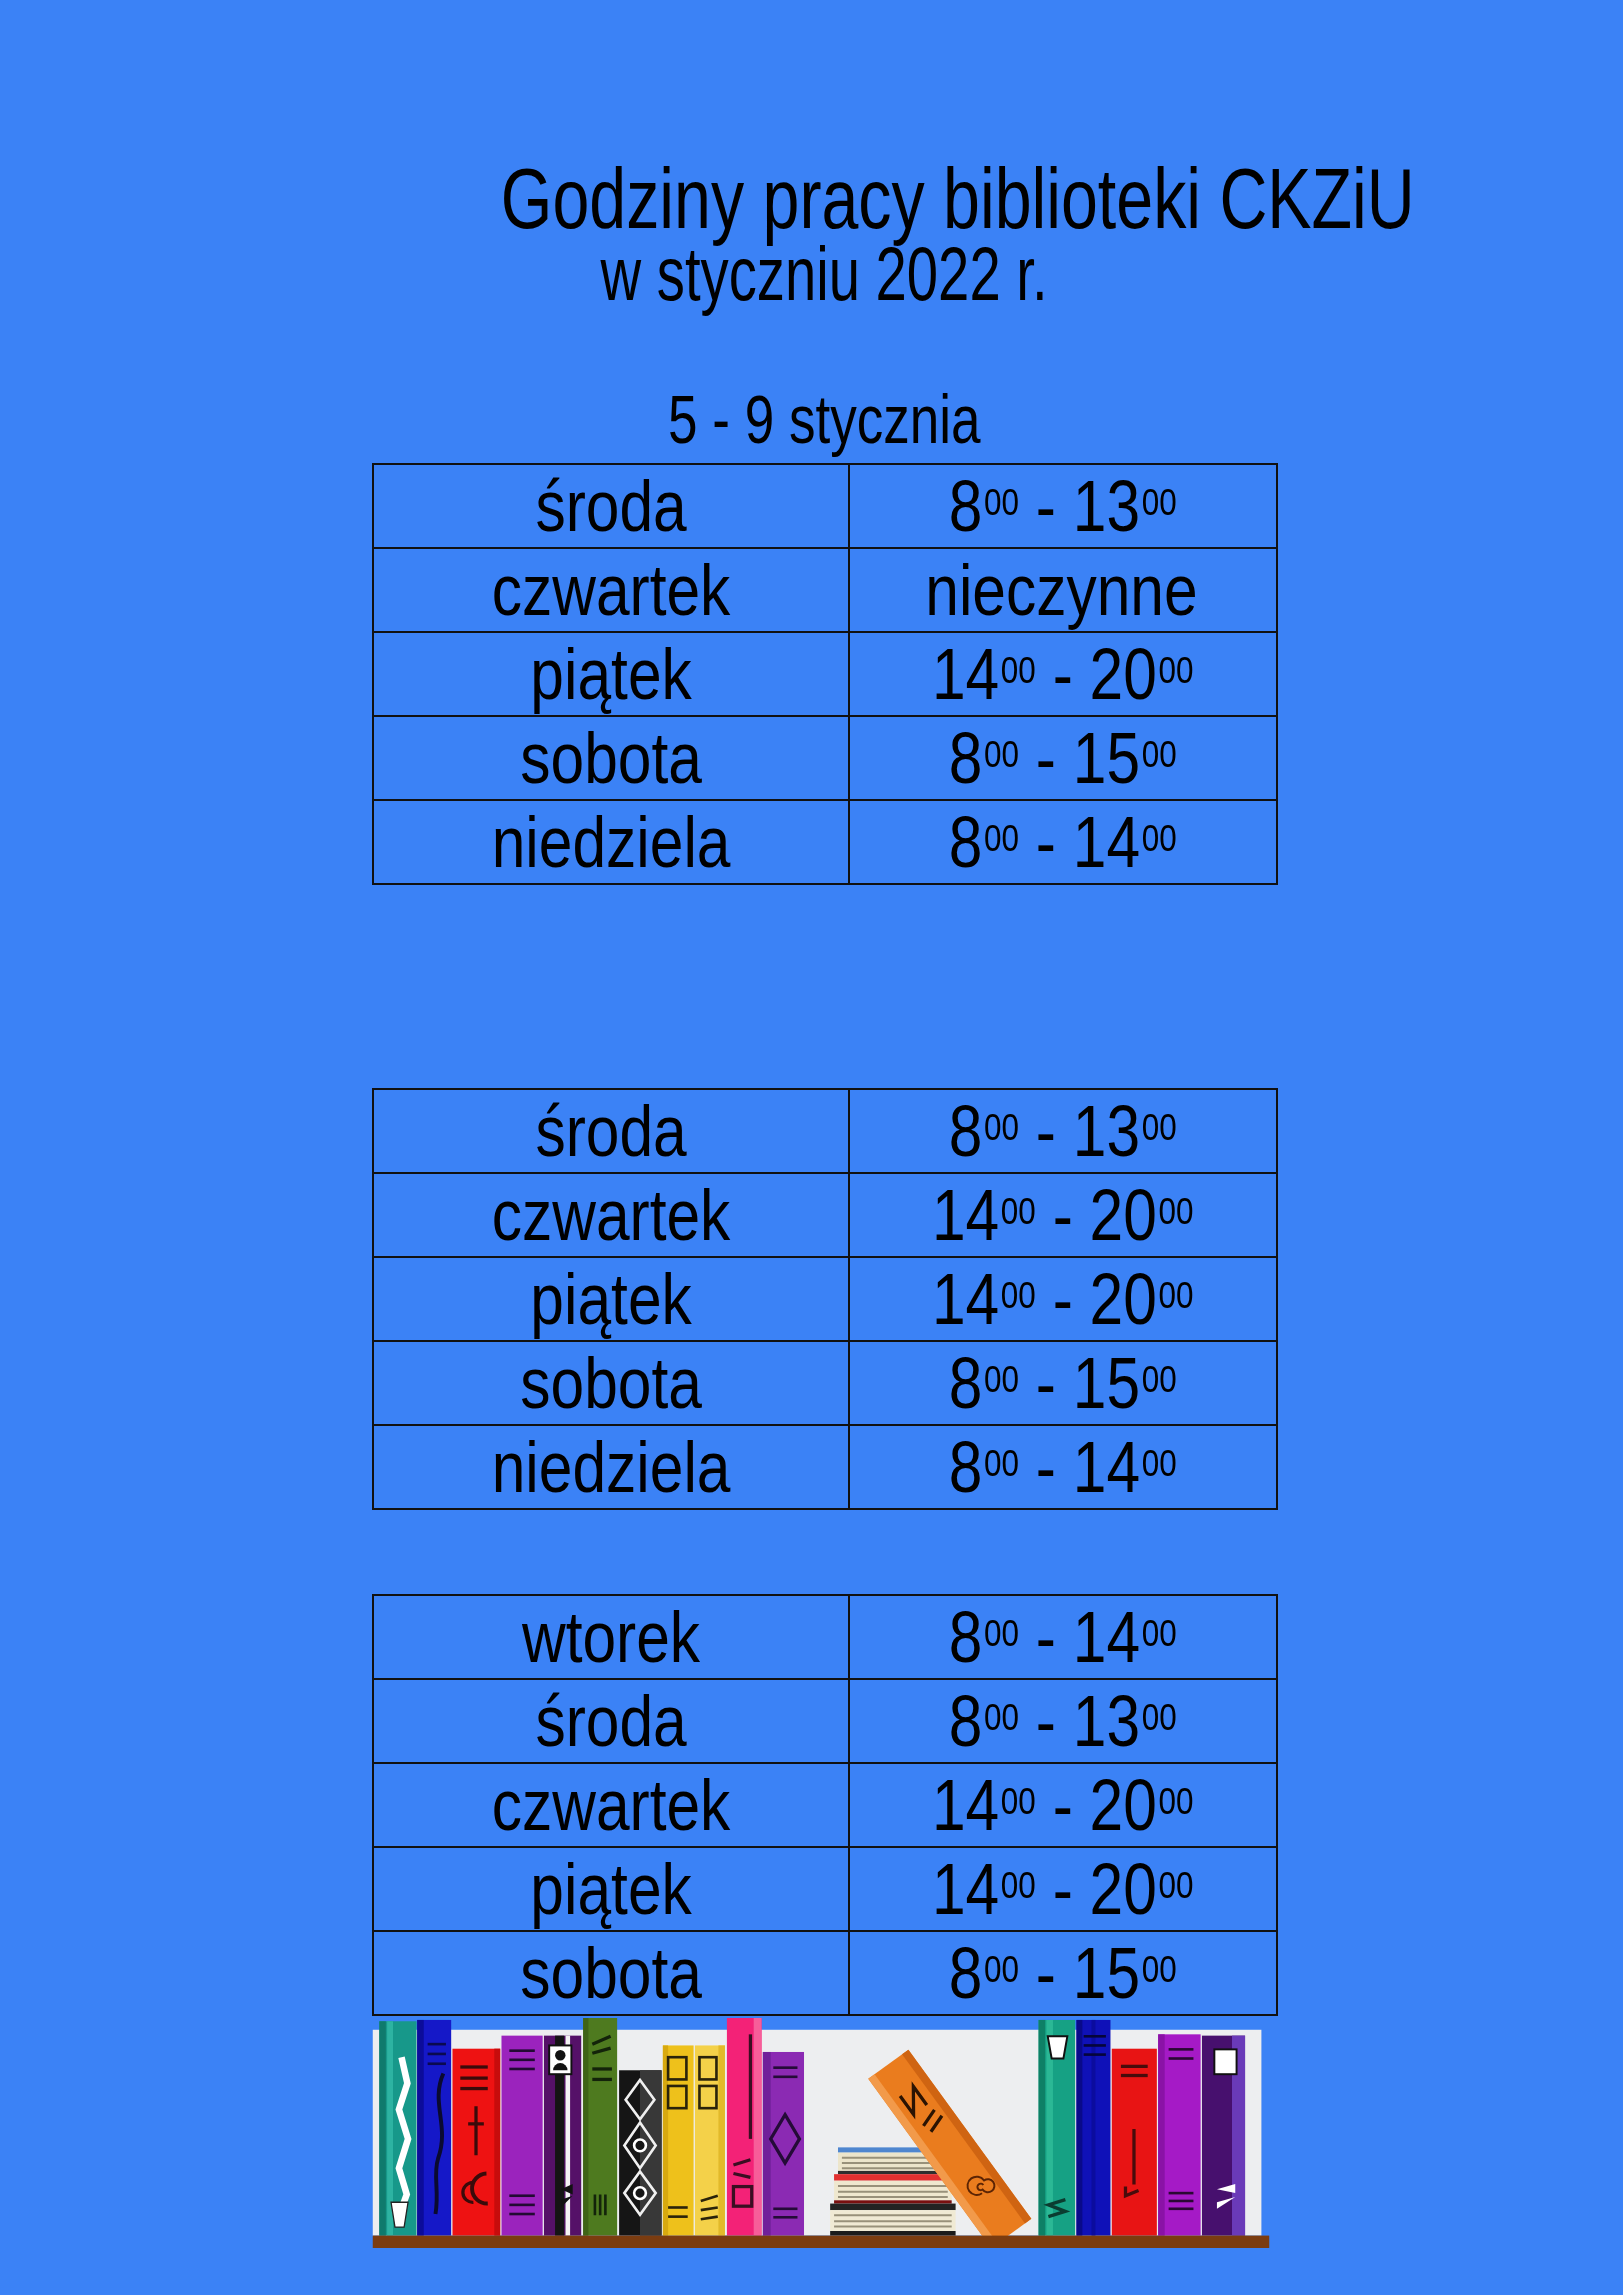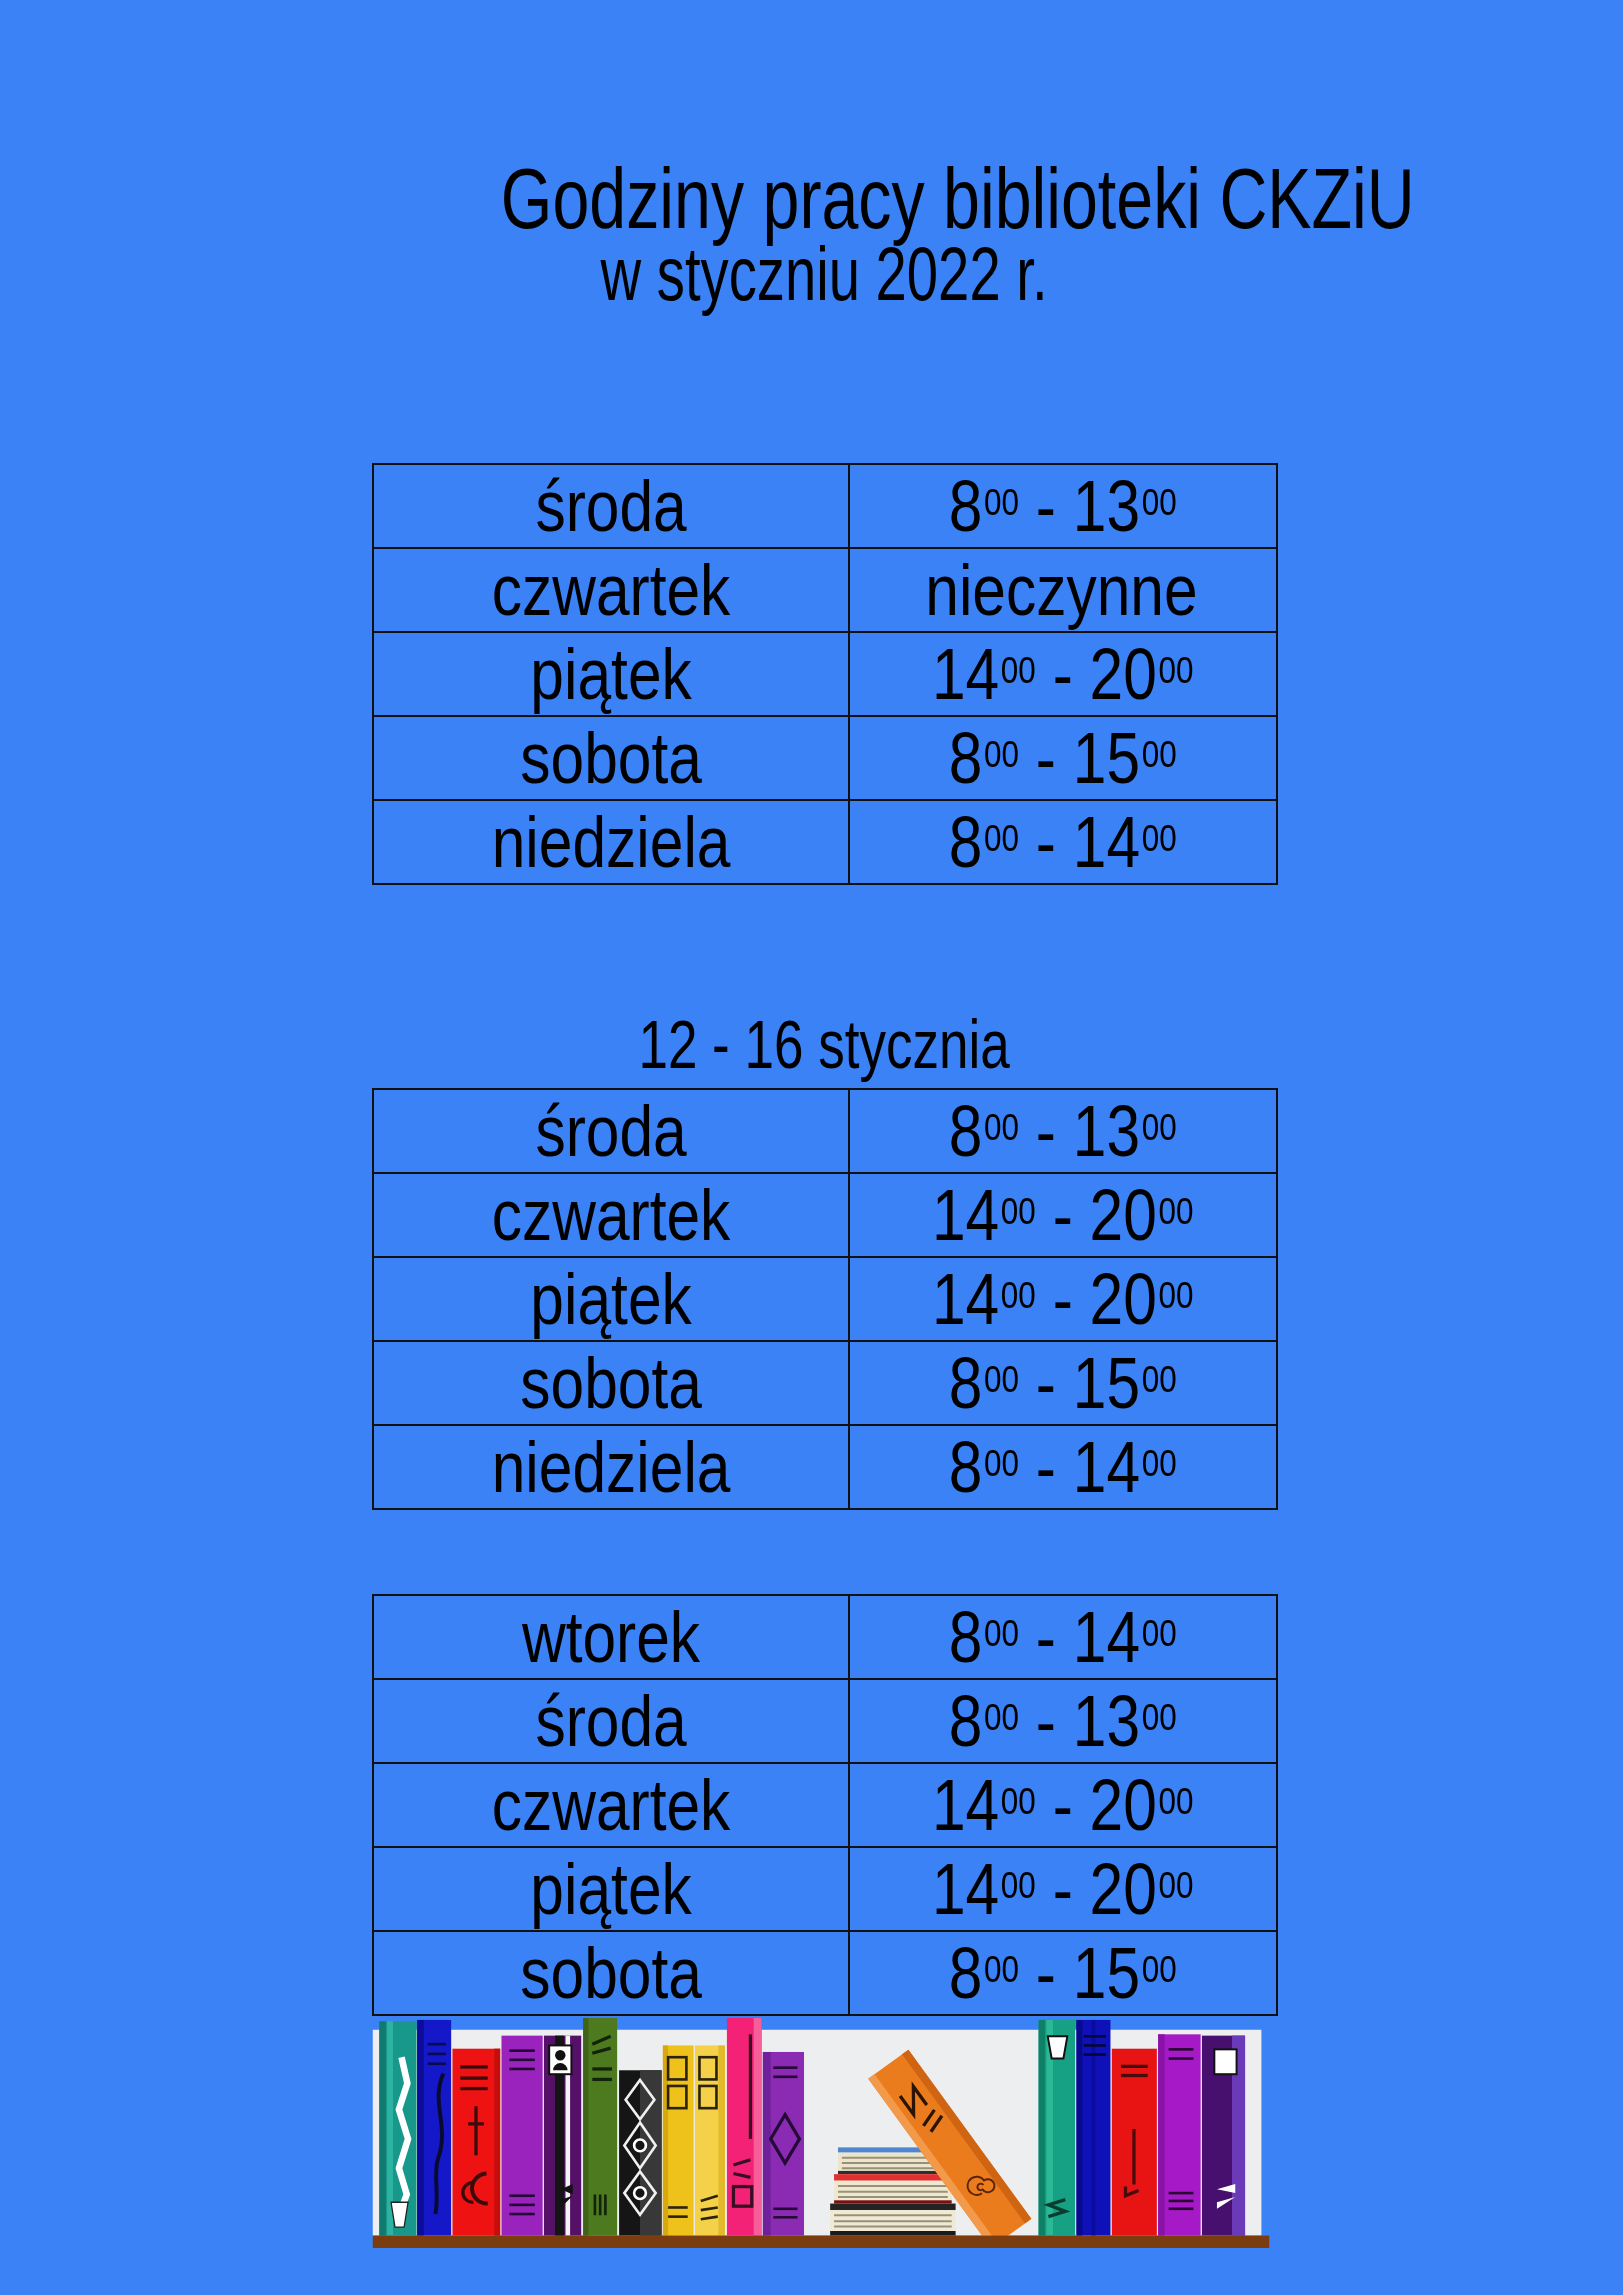--- a/index.html
+++ b/index.html
@@ -44,20 +44,23 @@
 <div class="page">
 
   <div class="center-block" id="title">
     <span class="cond">Godziny pracy biblioteki CKZiU</span>
   </div>
 
   <div class="center-block" id="subtitle">
     <span class="cond">w styczniu 2022 r.</span>
   </div>
 
+  <div class="center-block caption" id="cap1">
+    <span class="cond">5 - 9 stycznia</span>
+  </div>
   <table class="sched" id="tbl1">
     <tbody>
       <tr>
         <td class="day"><span class="cell-text">środa</span></td>
         <td class="hours"><span class="cell-text"><span>8</span><sup>00</sup><span> - </span><span>13</span><sup>00</sup></span></td>
       </tr>
       <tr>
         <td class="day"><span class="cell-text">czwartek</span></td>
         <td class="hours"><span class="cell-text"><span>nieczynne</span><sup></sup><span></span><span></span><sup></sup></span></td>
       </tr>
@@ -69,23 +72,20 @@
         <td class="day"><span class="cell-text">sobota</span></td>
         <td class="hours"><span class="cell-text"><span>8</span><sup>00</sup><span> - </span><span>15</span><sup>00</sup></span></td>
       </tr>
       <tr>
         <td class="day"><span class="cell-text">niedziela</span></td>
         <td class="hours"><span class="cell-text"><span>8</span><sup>00</sup><span> - </span><span>14</span><sup>00</sup></span></td>
       </tr>
     </tbody>
   </table>
 
-  <div class="center-block caption" id="cap2">
-    <span class="cond">12 - 16 stycznia</span>
-  </div>
   <table class="sched" id="tbl2">
     <tbody>
       <tr>
         <td class="day"><span class="cell-text">środa</span></td>
         <td class="hours"><span class="cell-text"><span>8</span><sup>00</sup><span> - </span><span>13</span><sup>00</sup></span></td>
       </tr>
       <tr>
         <td class="day"><span class="cell-text">czwartek</span></td>
         <td class="hours"><span class="cell-text"><span>14</span><sup>00</sup><span> - </span><span>20</span><sup>00</sup></span></td>
       </tr>

